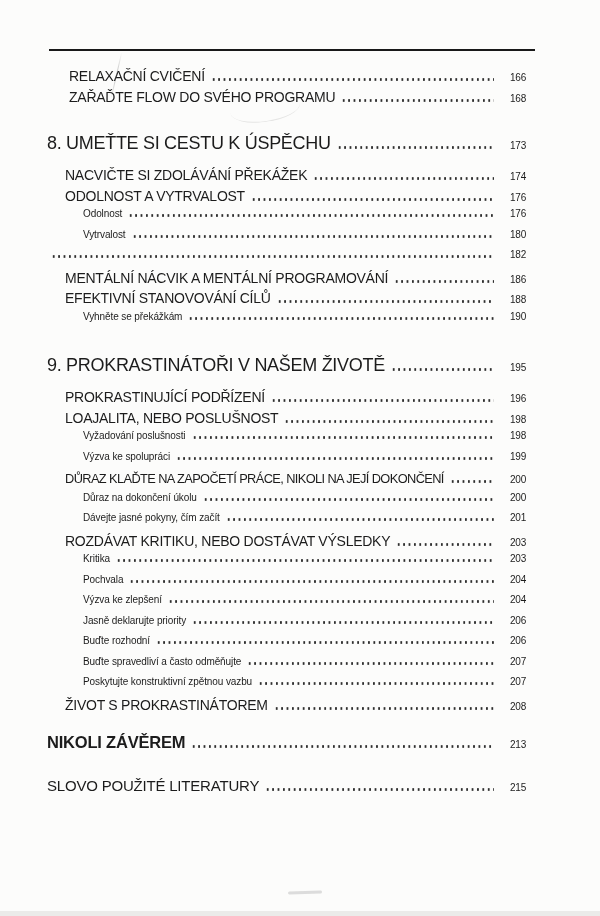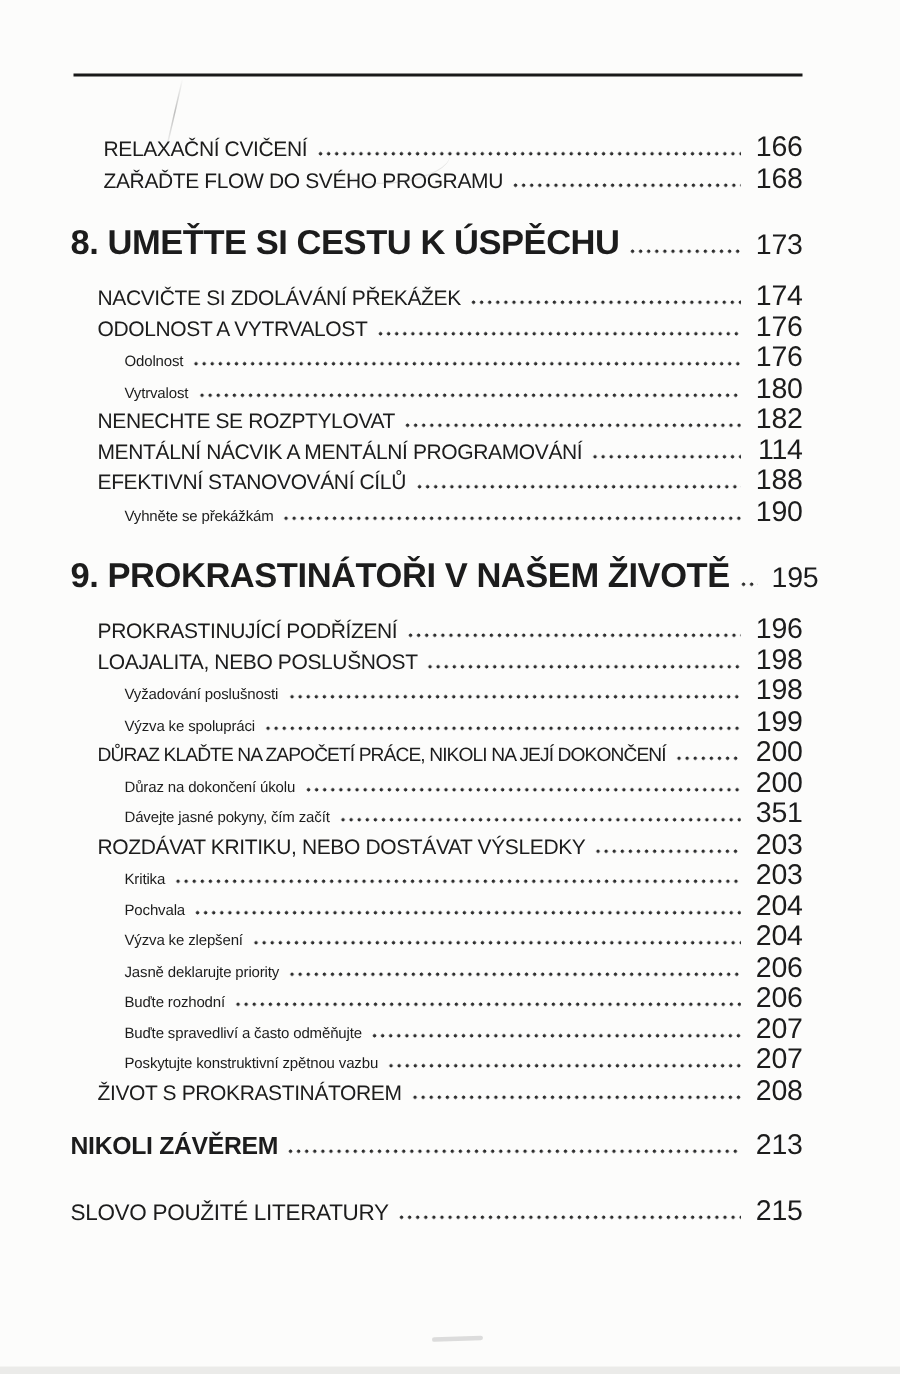--- a/index.html
+++ b/index.html
@@ -34,31 +34,31 @@
   .row .label{white-space:nowrap;}
   .leader{
     flex:1 1 auto;min-width:12px;height:3px;
     margin:0 7px 0 6px;
     background-image:radial-gradient(circle,var(--dots) 1.05px,rgba(0,0,0,0) 1.35px);
     background-size:5.4px 3px;
     background-repeat:repeat-x;
     background-position:left bottom;
   }
   .pagenum{
-    flex:0 0 34px;text-align:right;
-    font-size:19px;letter-spacing:-0.2px;margin-top:20px;
+    flex:0 0 34px;text-align:center;
+    font-size:10px;letter-spacing:-0.2px;
   }
 
   .section .label{font-size:14px;letter-spacing:-0.25px;margin-left:20px;}
   .section-deep .label{font-size:14px;letter-spacing:-0.25px;margin-left:24px;}
   .sub .label{font-size:10px;letter-spacing:-0.1px;margin-left:38px;}
 
   .chapter{height:27px;margin-top:24px;margin-bottom:7px;}
   .chapter .label{
-    font-size:23px;font-weight:bold;letter-spacing:-0.3px;margin-left:2px;
+    font-size:18px;font-weight:normal;letter-spacing:-0.3px;margin-left:2px;
   }
 
   .backmatter-bold{height:25px;margin-top:16px;}
   .backmatter-bold .label{font-size:16.5px;font-weight:bold;letter-spacing:-0.2px;margin-left:2px;}
 
   .backmatter{height:22px;margin-top:19px;}
   .backmatter .label{font-size:15px;letter-spacing:-0.2px;margin-left:2px;}
 
   .condensed .label{font-size:12.8px;letter-spacing:-0.6px;}
 
@@ -124,29 +124,28 @@
     <span class="pagenum">176</span>
   </div>
 
   <div class="row sub">
     <span class="label">Vytrvalost</span>
     <span class="leader"></span>
     <span class="pagenum">180</span>
   </div>
 
   <div class="row section">
-    <span class="label">NENECHTE SE ROZPTYLOVAT</span>
     <span class="leader"></span>
     <span class="pagenum">182</span>
   </div>
 
   <div class="row section">
     <span class="label">MENTÁLNÍ NÁCVIK A MENTÁLNÍ PROGRAMOVÁNÍ</span>
     <span class="leader"></span>
-    <span class="pagenum">114</span>
+    <span class="pagenum">186</span>
   </div>
 
   <div class="row section">
     <span class="label">EFEKTIVNÍ STANOVOVÁNÍ CÍLŮ</span>
     <span class="leader"></span>
     <span class="pagenum">188</span>
   </div>
 
   <div class="row sub">
     <span class="label">Vyhněte se překážkám</span>
@@ -192,21 +191,21 @@
 
   <div class="row sub">
     <span class="label">Důraz na dokončení úkolu</span>
     <span class="leader"></span>
     <span class="pagenum">200</span>
   </div>
 
   <div class="row sub">
     <span class="label">Dávejte jasné pokyny, čím začít</span>
     <span class="leader"></span>
-    <span class="pagenum">351</span>
+    <span class="pagenum">201</span>
   </div>
 
   <div class="row section">
     <span class="label">ROZDÁVAT KRITIKU, NEBO DOSTÁVAT VÝSLEDKY</span>
     <span class="leader"></span>
     <span class="pagenum">203</span>
   </div>
 
   <div class="row sub">
     <span class="label">Kritika</span>

